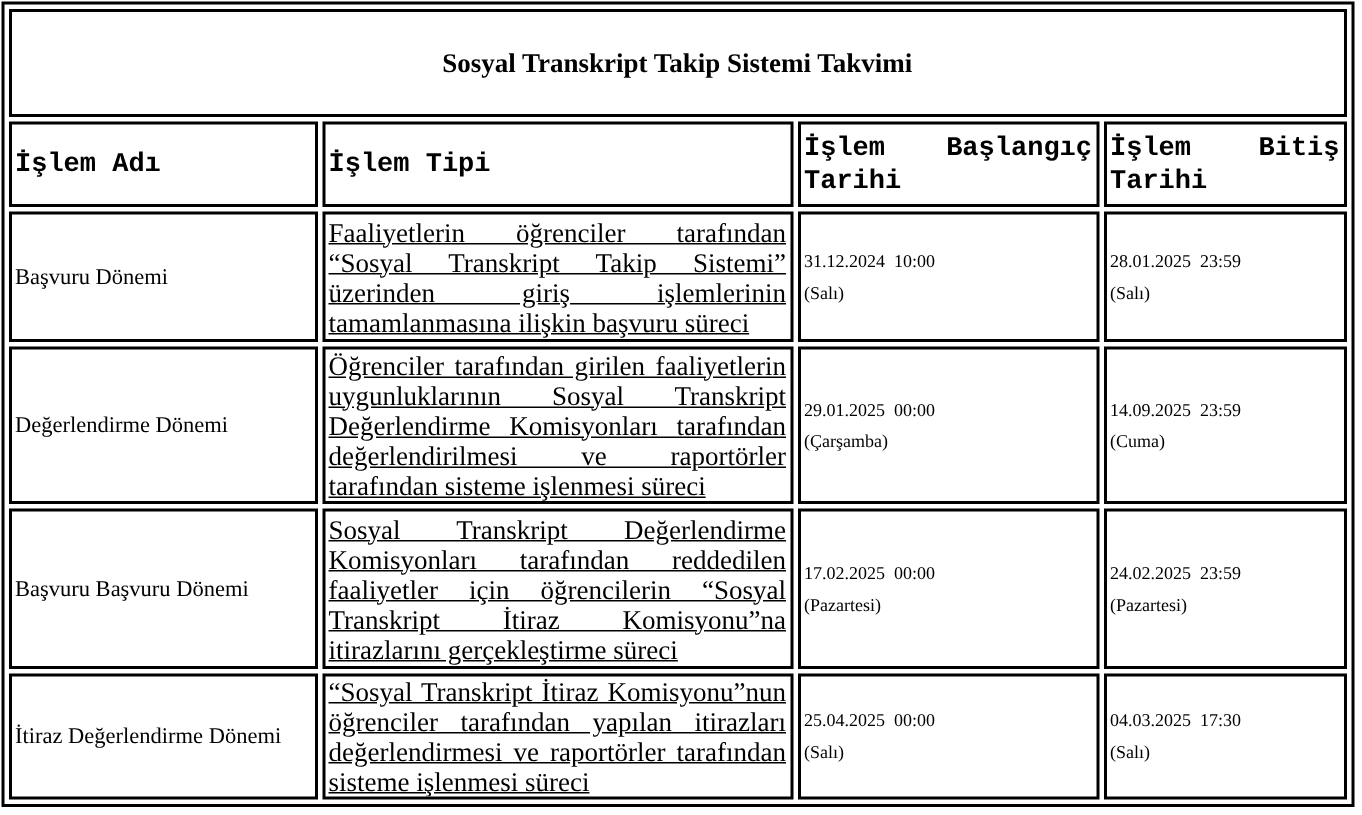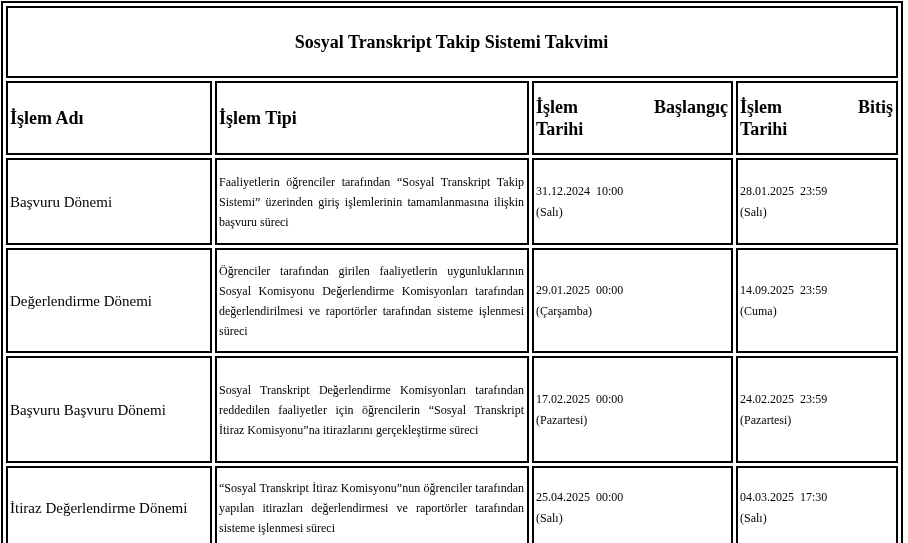--- a/index.html
+++ b/index.html
@@ -27,21 +27,21 @@
     padding: 0 3px 0 2px;
     vertical-align: middle;
     overflow: hidden;
   }
   col.c1 { width: 206px; }
   col.c2 { width: 314px; }
   col.c3 { width: 201px; }
   col.c4 { width: 162px; }
 
   tr.r-title  { height: 72px; }
-  tr.r-head   { height: 74px; }
+  tr.r-head   { height: 57px; font-family: Liberation Mono, monospace; }
   tr.r-body1  { height: 87px; }
   tr.r-body2  { height: 105px; }
   tr.r-body3  { height: 107px; }
   tr.r-body4  { height: 83px; }
 
   .title-cell {
     text-align: center;
     font-weight: bold;
     font-size: 18px;
   }
@@ -52,24 +52,25 @@
   }
   .jline {
     text-align: justify;
     text-align-last: justify;
   }
   .name-cell {
     font-size: 15px;
     line-height: 20px;
   }
   .type-cell {
-    font-size: 12px;
+    font-size: 18px;
     line-height: 20px;
     text-align: justify;
     text-align-last: left;
+    text-decoration: underline;
   }
   .date-cell {
     font-size: 12px;
     line-height: 21px;
   }
   .date-cell .dt {
     word-spacing: 3px;
   }
 </style>
 </head>
@@ -109,21 +110,21 @@
       <div>(Salı)</div>
     </td>
     <td class="date-cell">
       <div class="dt">28.01.2025 23:59</div>
       <div>(Salı)</div>
     </td>
   </tr>
 
   <tr class="r-body2">
     <td class="name-cell">Değerlendirme Dönemi</td>
-    <td class="type-cell">Öğrenciler tarafından girilen faaliyetlerin uygunluklarının Sosyal Komisyonu Değerlendirme Komisyonları tarafından değerlendirilmesi ve raportörler tarafından sisteme işlenmesi süreci</td>
+    <td class="type-cell">Öğrenciler tarafından girilen faaliyetlerin uygunluklarının Sosyal Transkript Değerlendirme Komisyonları tarafından değerlendirilmesi ve raportörler tarafından sisteme işlenmesi süreci</td>
     <td class="date-cell">
       <div class="dt">29.01.2025 00:00</div>
       <div>(Çarşamba)</div>
     </td>
     <td class="date-cell">
       <div class="dt">14.09.2025 23:59</div>
       <div>(Cuma)</div>
     </td>
   </tr>
 

